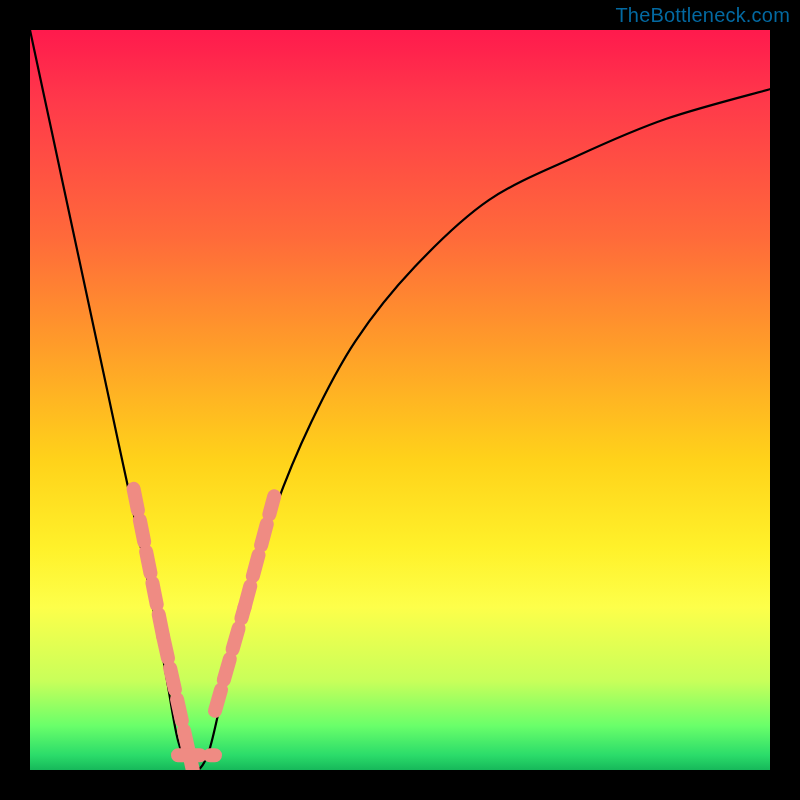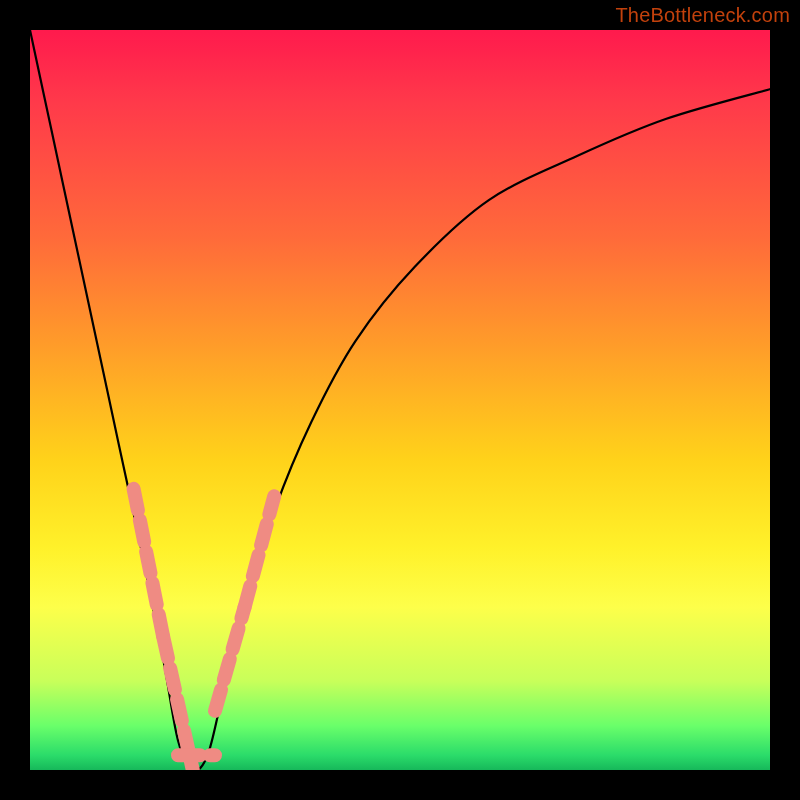--- a/index.html
+++ b/index.html
@@ -47,21 +47,21 @@
   .curve-svg {
     position: absolute;
     inset: 0;
     width: 100%;
     height: 100%;
   }
   .watermark {
     position: absolute;
     top: 4px;
     right: 10px;
-    color: #c2410c;
+    color: #0369a1;
     font-size: 20px;
     font-weight: 500;
     letter-spacing: 0.2px;
   }
 </style>
 </head>
 <body>
 
 <div class="stage">
   <div class="watermark">TheBottleneck.com</div>

